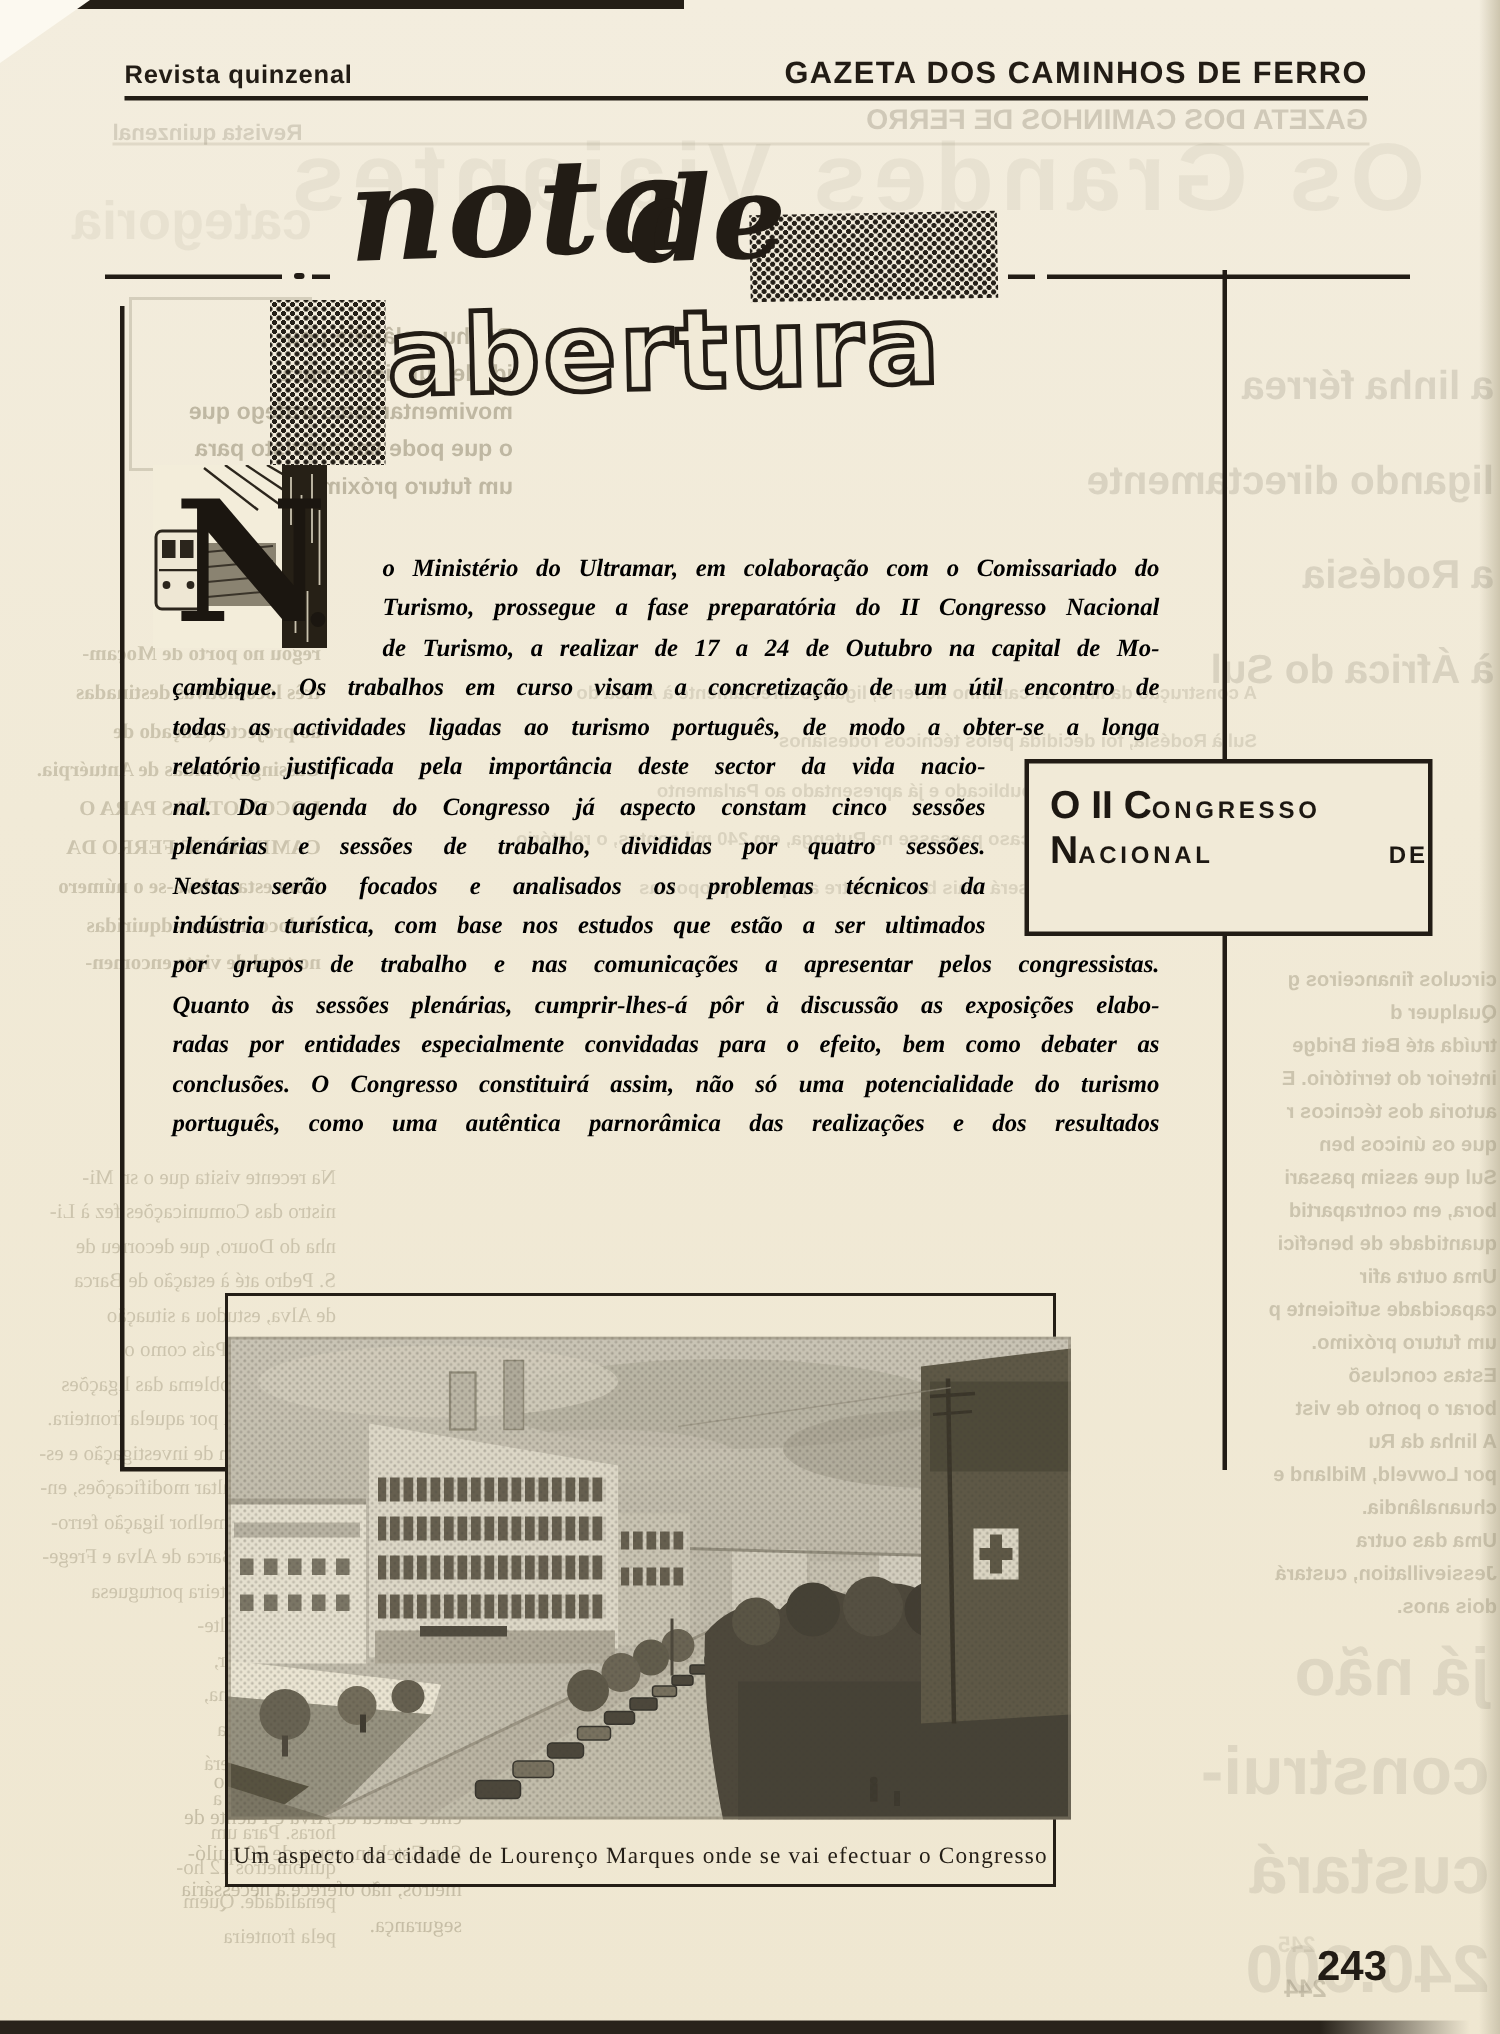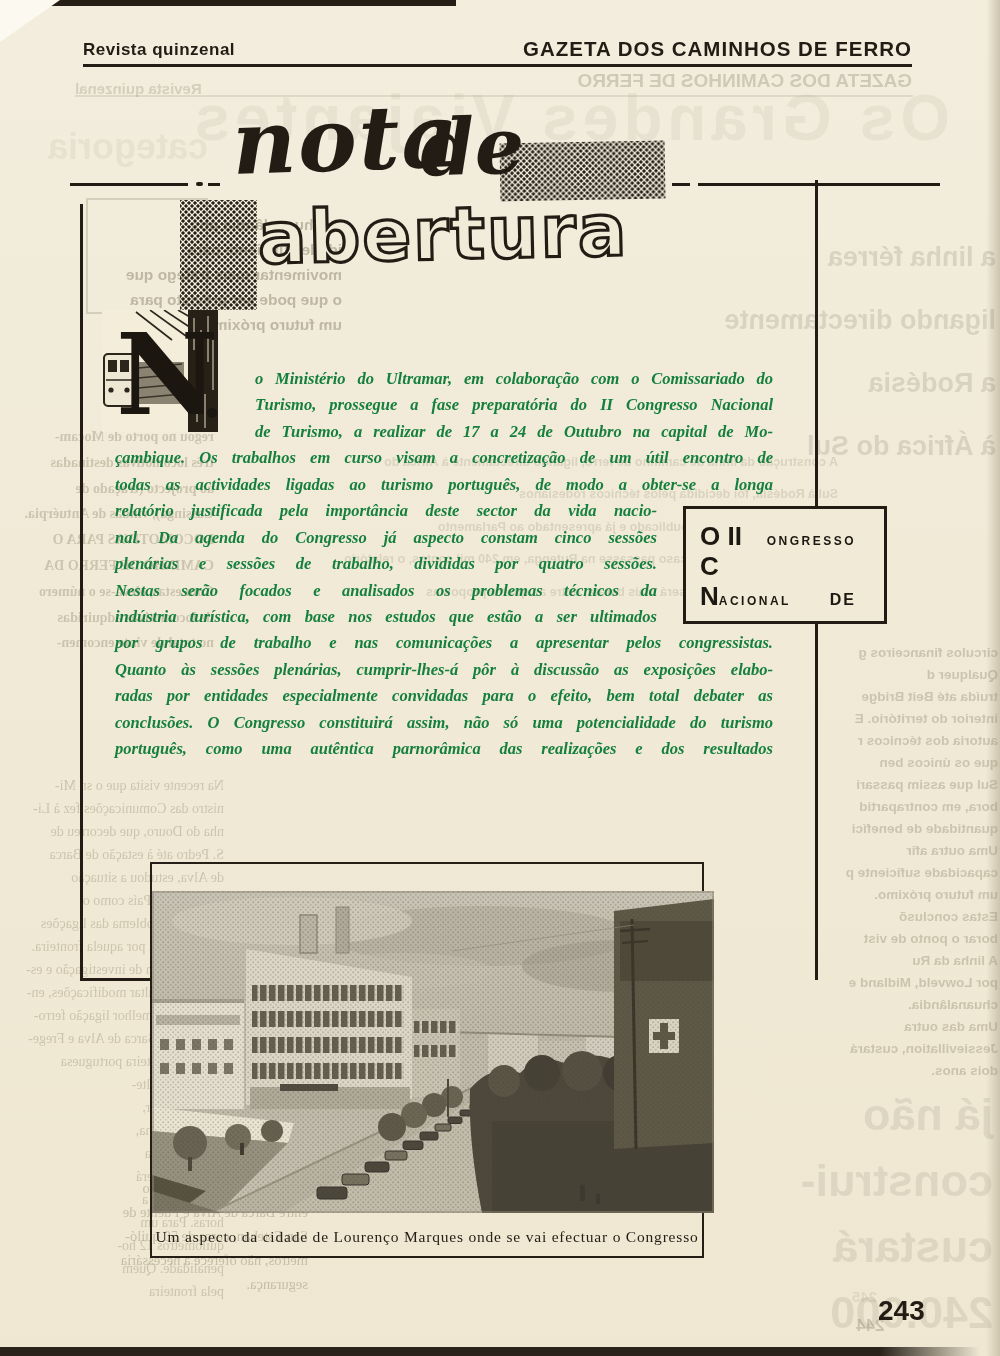--- a/index.html
+++ b/index.html
@@ -44,33 +44,33 @@
   .vrule-left{left:80px;top:204px;width:3px;height:776px;}
   .vrule-left-tick{left:80px;top:978px;width:72px;height:3px;}
   .vrule-right{left:815px;top:180px;width:3px;height:800px;}
 
   
   .dropcap{left:102px;top:310px;width:116px;height:122px;z-index:3;}
 
   
   .article{left:115px;top:366px;width:658px;z-index:2;}
   .article>div{font-family:"Liberation Serif",serif;font-style:italic;font-weight:bold;
-       font-size:16.5px;line-height:26.45px;height:26.45px;color:#15803d;
+       font-size:16.5px;line-height:26.45px;height:26.45px;color:#000000;
        text-align:justify;text-align-last:justify;overflow:visible;}
   .article>div:nth-child(-n+3){margin-left:140px;}
   .article>div:nth-child(n+6):nth-child(-n+10){margin-right:116px;}
   .article>div:nth-child(16){text-align-last:left;}
 
   
-  .callout{left:683px;top:506px;width:204px;height:118px;border:3px solid #221c15;
-       background:#f1ead7;z-index:4;box-sizing:border-box;padding:12px 28px 0 14px;
+  .callout{left:683px;top:506px;width:272px;height:118px;border:3px solid #221c15;
+       background:#f1ead7;z-index:4;box-sizing:border-box;padding:12px 0 0 14px;
        font-weight:bold;color:#1d1812;}
   .callout .row{display:flex;align-items:baseline;}
   .callout .big{font-size:26px;line-height:30px;}
-  .callout .sm{font-size:12px;letter-spacing:2.5px;}
+  .callout .sm{font-size:16px;letter-spacing:2.5px;}
   .callout .sm2{margin-left:auto;font-size:16px;letter-spacing:2px;}
   .callout .r3{font-size:25px;letter-spacing:8px;margin-top:5px;}
 
   
   .photo-frame{left:150px;top:862px;width:554px;height:396px;border:2.5px solid #241e16;
        box-sizing:border-box;z-index:2;text-align:center;}
   .photo-frame svg{margin-top:27px;width:562px;height:322px;display:inline-block;}
   .caption{margin-top:11px;font-family:"Liberation Serif",serif;font-size:15.5px;
        letter-spacing:.8px;color:#241e16;}
 
@@ -274,21 +274,21 @@
     <div>de Turismo, a realizar de 17 a 24 de Outubro na capital de Mo-</div>
     <div>çambique. Os trabalhos em curso visam a concretização de um útil encontro de</div>
     <div>todas as actividades ligadas ao turismo português, de modo a obter-se a longa</div>
     <div>relatório justificada pela importância deste sector da vida nacio-</div>
     <div>nal. Da agenda do Congresso já aspecto constam cinco sessões</div>
     <div>plenárias e sessões de trabalho, divididas por quatro sessões.</div>
     <div>Nestas serão focados e analisados os problemas técnicos da</div>
     <div>indústria turística, com base nos estudos que estão a ser ultimados</div>
     <div>por grupos de trabalho e nas comunicações a apresentar pelos congressistas.</div>
     <div>Quanto às sessões plenárias, cumprir-lhes-á pôr à discussão as exposições elabo-</div>
-    <div>radas por entidades especialmente convidadas para o efeito, bem total debater as</div>
+    <div>radas por entidades especialmente convidadas para o efeito, bem como debater as</div>
     <div>conclusões. O Congresso constituirá assim, não só uma potencialidade do turismo</div>
     <div>português, como uma autêntica parnorâmica das realizações e dos resultados</div>
   </div>
 
 <div class="abs callout">
   <div class="row">
     <span class="big">O II C</span>
       <span class="sm">ONGRESSO</span>
   </div>
   <div class="row">

